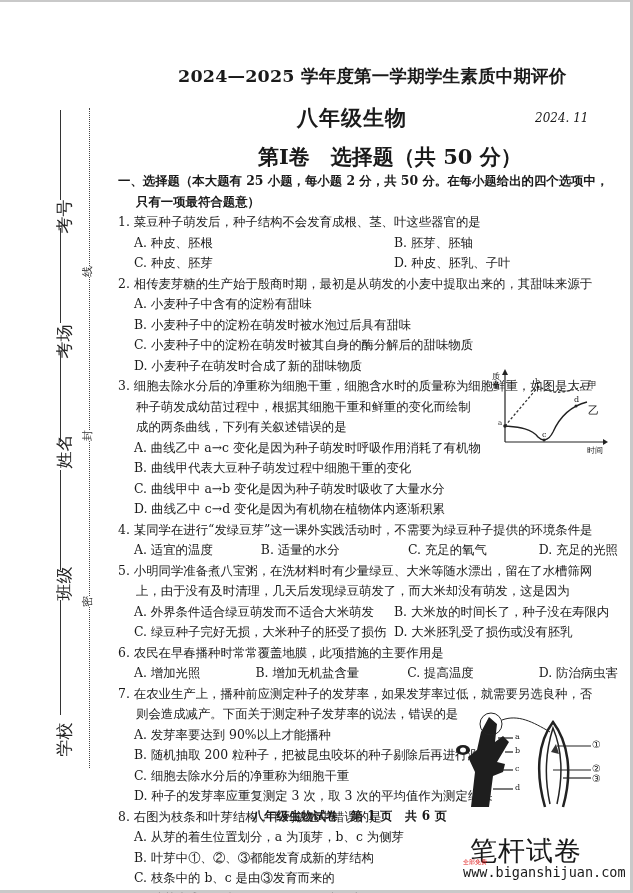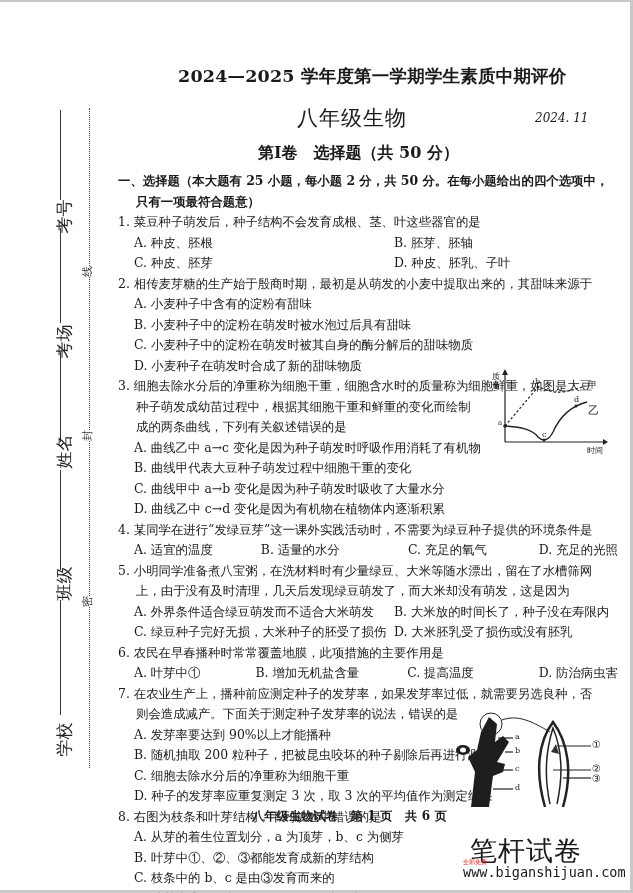--- a/index.html
+++ b/index.html
@@ -21,23 +21,23 @@
     transform: rotate(-90deg); transform-origin: center; white-space: nowrap;
     font-family: "DejaVu Sans", sans-serif; width: 40px; text-align: center;
   }
   .seal {
     position: absolute; left: 82px; font-size: 11px; background: #fff; color: #333;
     transform: rotate(-90deg); font-family: "DejaVu Sans", sans-serif; padding: 2px 0;
   }
 
   
   .title-main { position: absolute; left: 178px; top: 64px; font-size: 17.5px; font-weight: bold; letter-spacing: 0.2px; }
-  .title-sub { position: absolute; left: 297px; top: 104px; font-size: 21px; font-weight: normal; letter-spacing: 1px; }
+  .title-sub { position: absolute; left: 297px; top: 104px; font-size: 21px; font-weight: bold; letter-spacing: 1px; }
   .title-date { position: absolute; left: 535px; top: 111px; font-size: 12px; font-style: italic; }
-  .section-title { position: absolute; left: 258px; top: 143px; font-size: 16px; font-weight: bold; }
+  .section-title { position: absolute; left: 258px; top: 143px; font-size: 21px; font-weight: bold; }
 
   .content { position: absolute; left: 118px; top: 171px; width: 500px; font-size: 12.4px; line-height: 20.5px; }
   .line { white-space: nowrap; height: 20.5px; }
   .indent { padding-left: 18px; }
   .opt { padding-left: 16px; }
   .row4 { display: flex; padding-left: 16px; gap: 48px; }
   .row4 span { display: inline-block; }
   .row2 { display: flex; padding-left: 16px; }
   .row2 span:first-child { width: 260px; }
   .c4-1 { width: 110px; } .c4-2 { width: 150px; } .c4-3 { width: 125px; }
@@ -134,21 +134,21 @@
       </div>
     <div class="row2 line">
         <span>C. 绿豆种子完好无损，大米种子的胚受了损伤</span>
         <span>D. 大米胚乳受了损伤或没有胚乳</span>
       </div>
   </div>
 
   <div>
     <div class="line">6. 农民在早春播种时常常覆盖地膜，此项措施的主要作用是</div>
     <div class="row4 line">
-      <span class="c4-1">A. 叶芽中①</span>
+      <span class="c4-1">A. 增加光照</span>
       <span class="c4-2">B. 增加无机盐含量</span>
       <span class="c4-3">C. 提高温度</span>
       <span>D. 防治病虫害</span>
     </div>
   </div>
 
   <div>
     <div class="line">7. 在农业生产上，播种前应测定种子的发芽率，如果发芽率过低，就需要另选良种，否</div>
     <div class="line indent">则会造成减产。下面关于测定种子发芽率的说法，错误的是</div>
     <div class="line opt">A. 发芽率要达到 90%以上才能播种</div>

